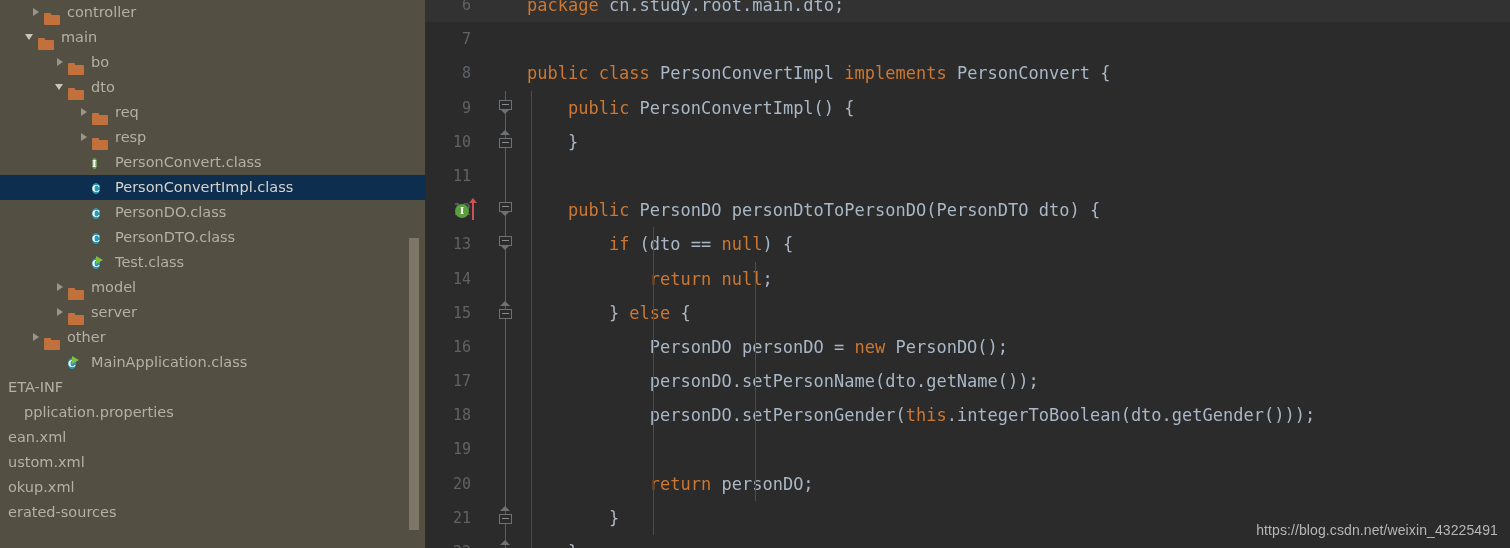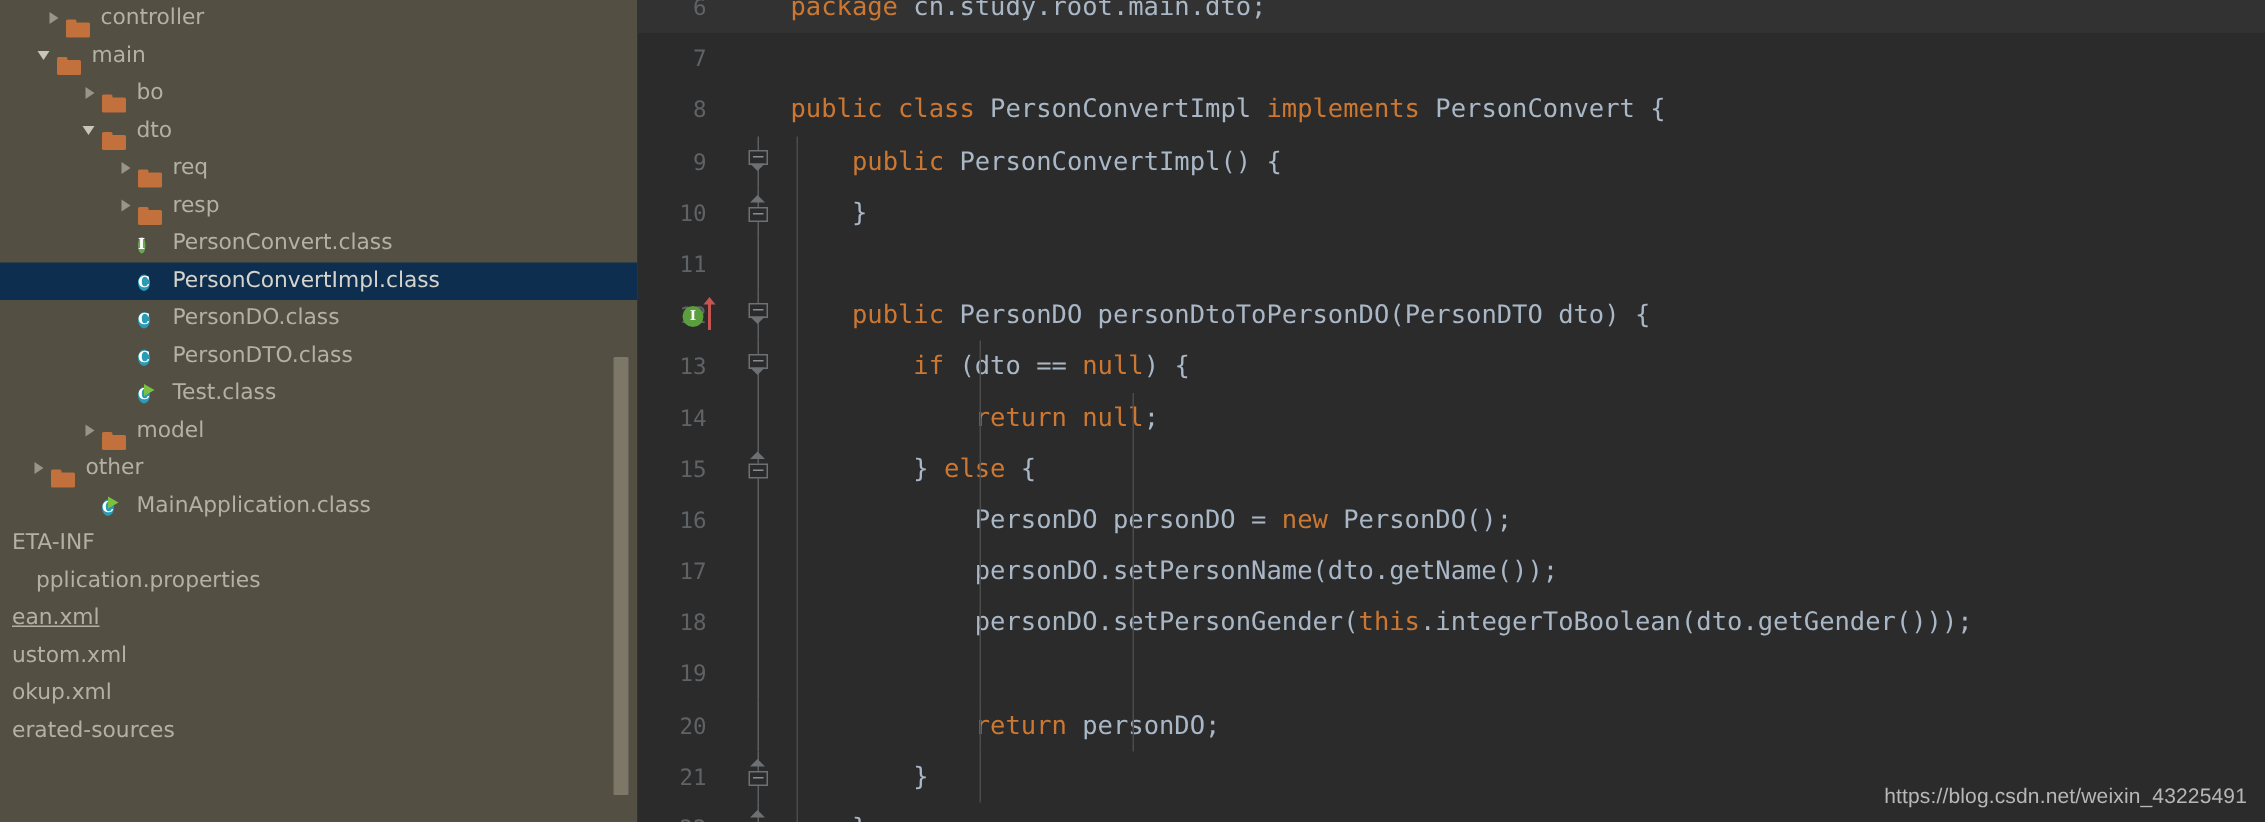--- a/index.html
+++ b/index.html
@@ -362,41 +362,46 @@
         <div class="tree-row" style="padding-left: 78px;">
           <span class="twisty "></span>
           <span style="display: inline-block; width: 23px; flex: 0 0 23px; position: relative;"><span class="ico badge cls runnable">C<span class="runarrow"></span></span></span>
           <span class="tree-label">Test.class</span>
         </div>
         <div class="tree-row" style="padding-left: 54px;">
           <span class="twisty collapsed"></span>
           <span class="ico folder"></span>
           <span class="tree-label">model</span>
         </div>
-        <div class="tree-row" style="padding-left: 20px;">
+        <div class="tree-row" style="padding-left: 54px;">
+          <span class="twisty collapsed"></span>
+          <span class="ico folder"></span>
+          <span class="tree-label">server</span>
+        </div>
+        <div class="tree-row" style="padding-left: 30px;">
           <span class="twisty collapsed"></span>
           <span class="ico folder"></span>
           <span class="tree-label">other</span>
         </div>
         <div class="tree-row" style="padding-left: 54px;">
           <span class="twisty "></span>
           <span style="display: inline-block; width: 23px; flex: 0 0 23px; position: relative;"><span class="ico badge cls runnable">C<span class="runarrow"></span></span></span>
           <span class="tree-label">MainApplication.class</span>
         </div>
         <div class="tree-row clipped" style="padding-left: 0px;">
           <span class="twisty "></span>
           <span style="display: inline-block; width: 0px; flex: 0 0 0px;"></span>
           <span class="tree-label">ETA-INF</span>
         </div>
         <div class="tree-row clipped" style="padding-left: 16px;">
           <span class="twisty "></span>
           <span style="display: inline-block; width: 0px; flex: 0 0 0px;"></span>
           <span class="tree-label">pplication.properties</span>
         </div>
-        <div class="tree-row clipped" style="padding-left: 0px; text-decoration: underline;">
+        <div class="tree-row clipped" style="padding-left: 0px;">
           <span class="twisty "></span>
           <span style="display: inline-block; width: 0px; flex: 0 0 0px;"></span>
           <span class="tree-label">ean.xml</span>
         </div>
         <div class="tree-row clipped" style="padding-left: 0px;">
           <span class="twisty "></span>
           <span style="display: inline-block; width: 0px; flex: 0 0 0px;"></span>
           <span class="tree-label">ustom.xml</span>
         </div>
         <div class="tree-row clipped" style="padding-left: 0px;">

